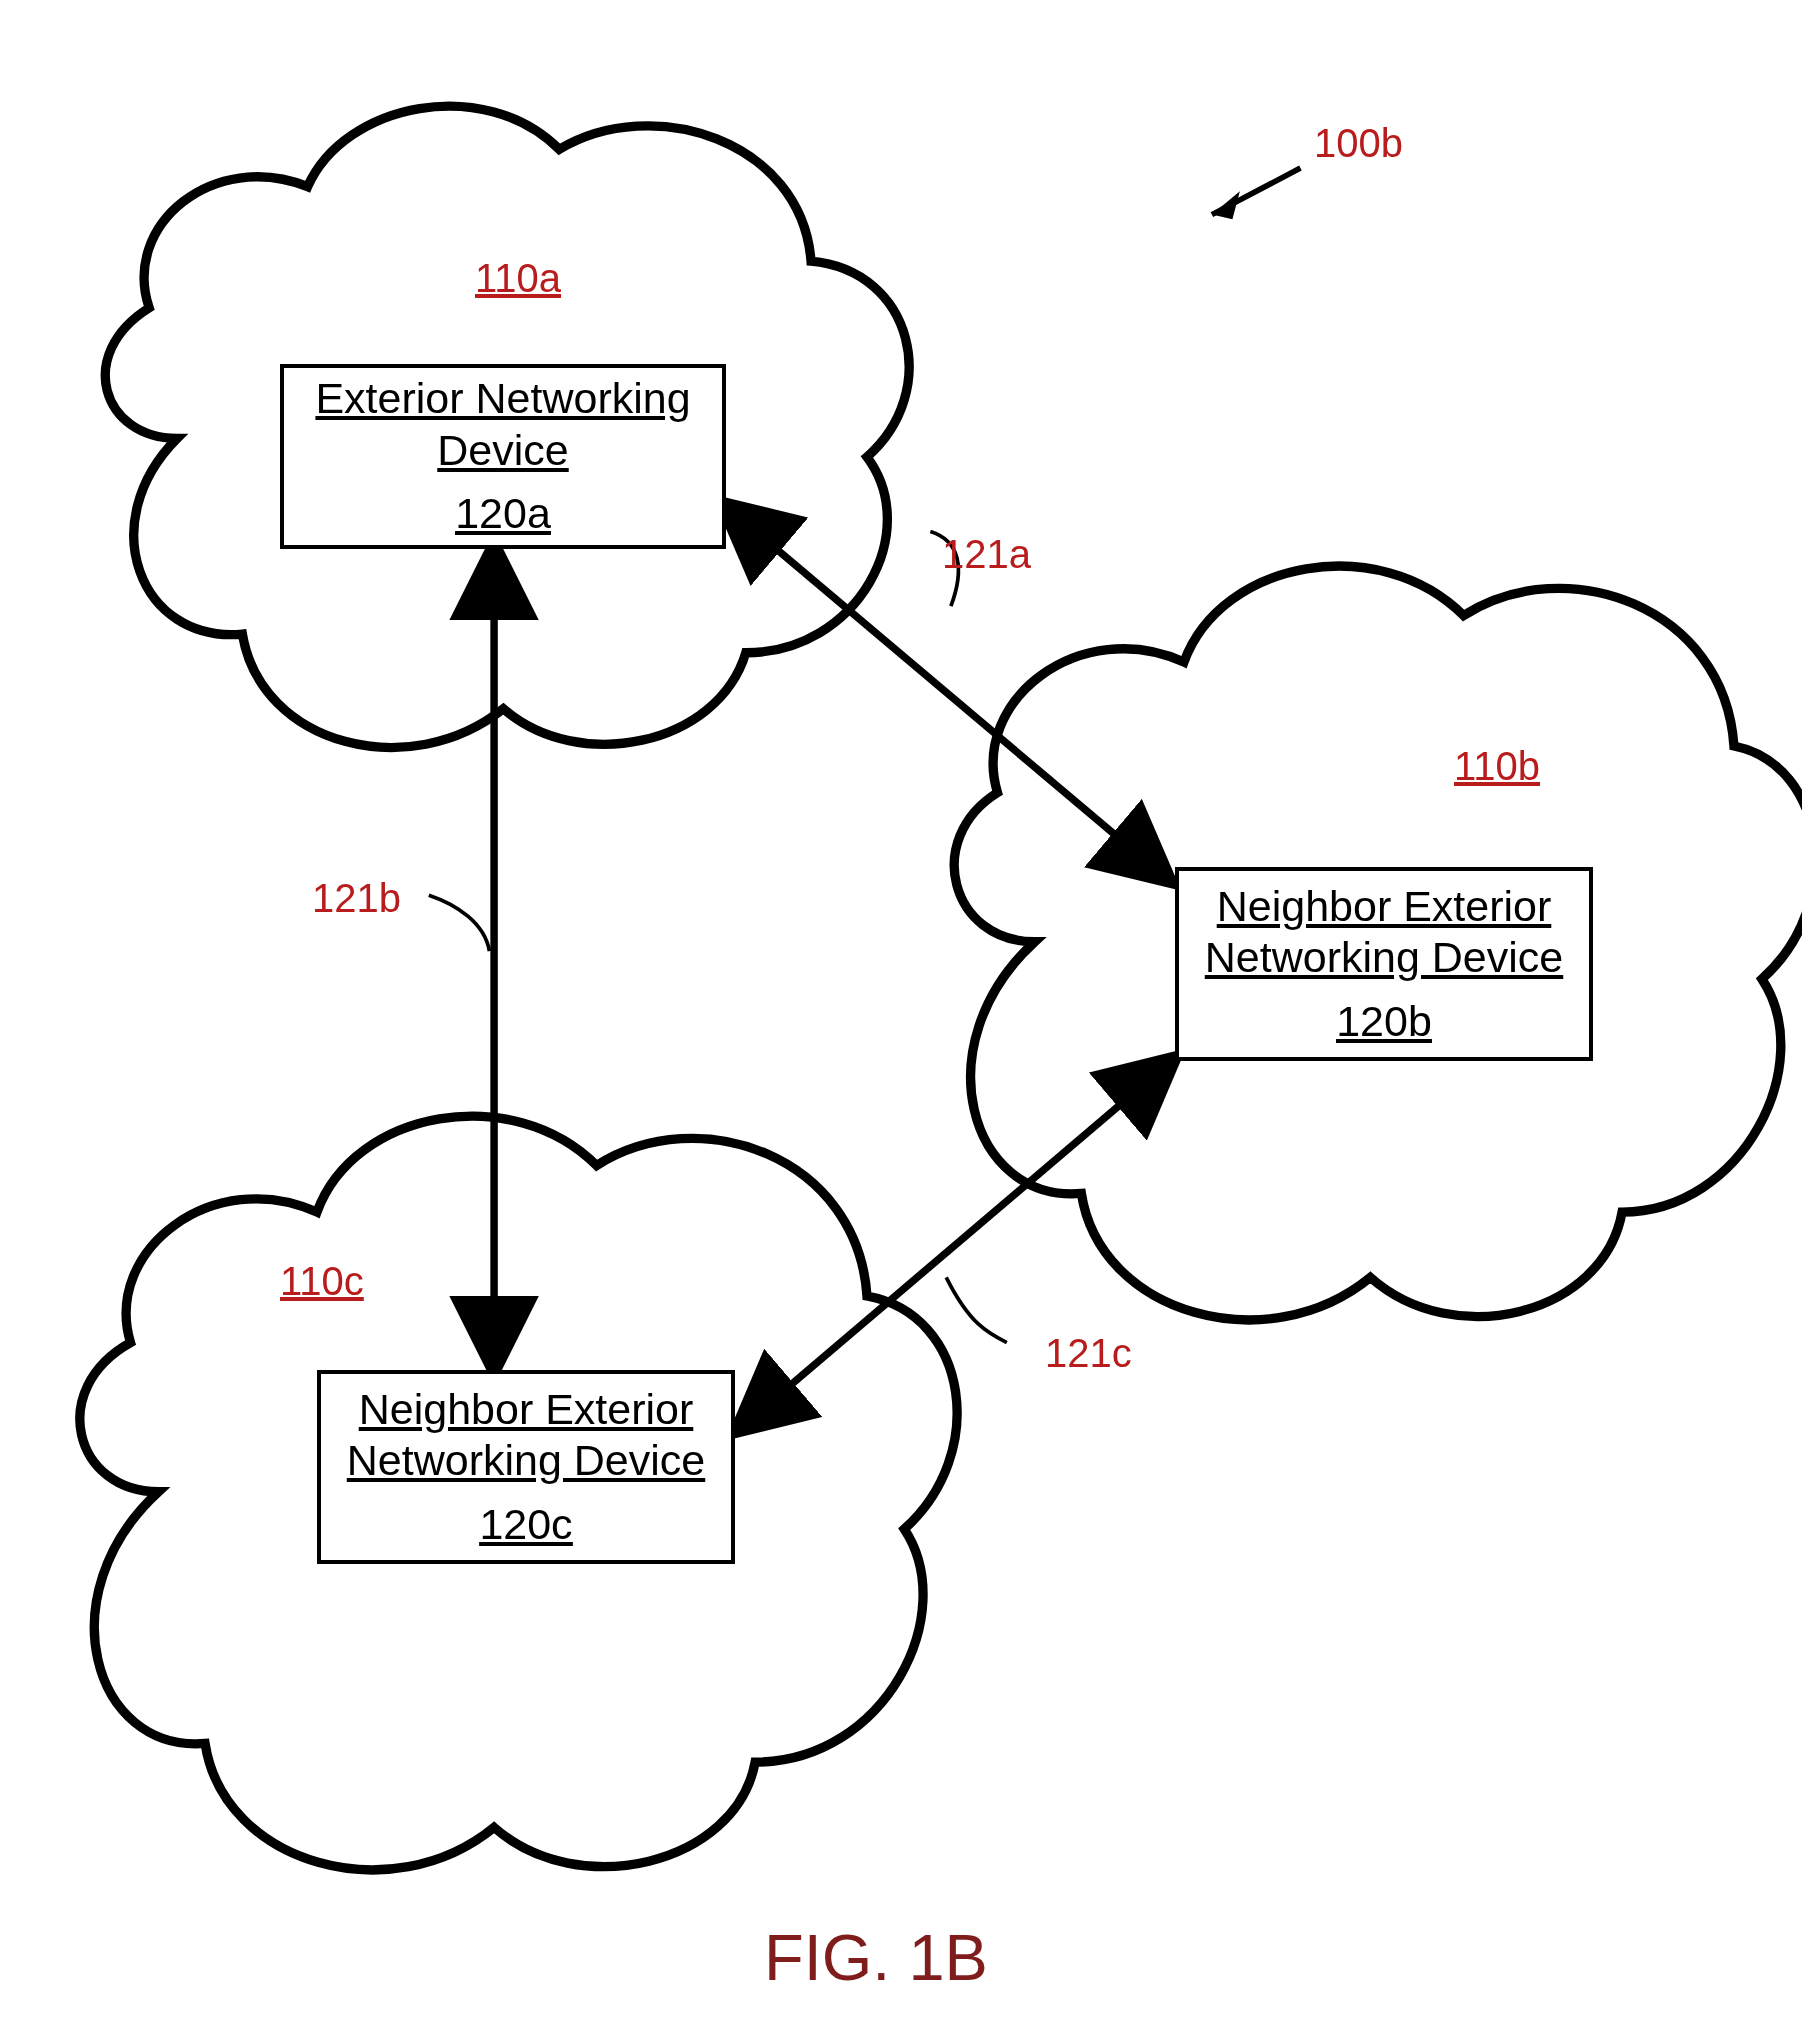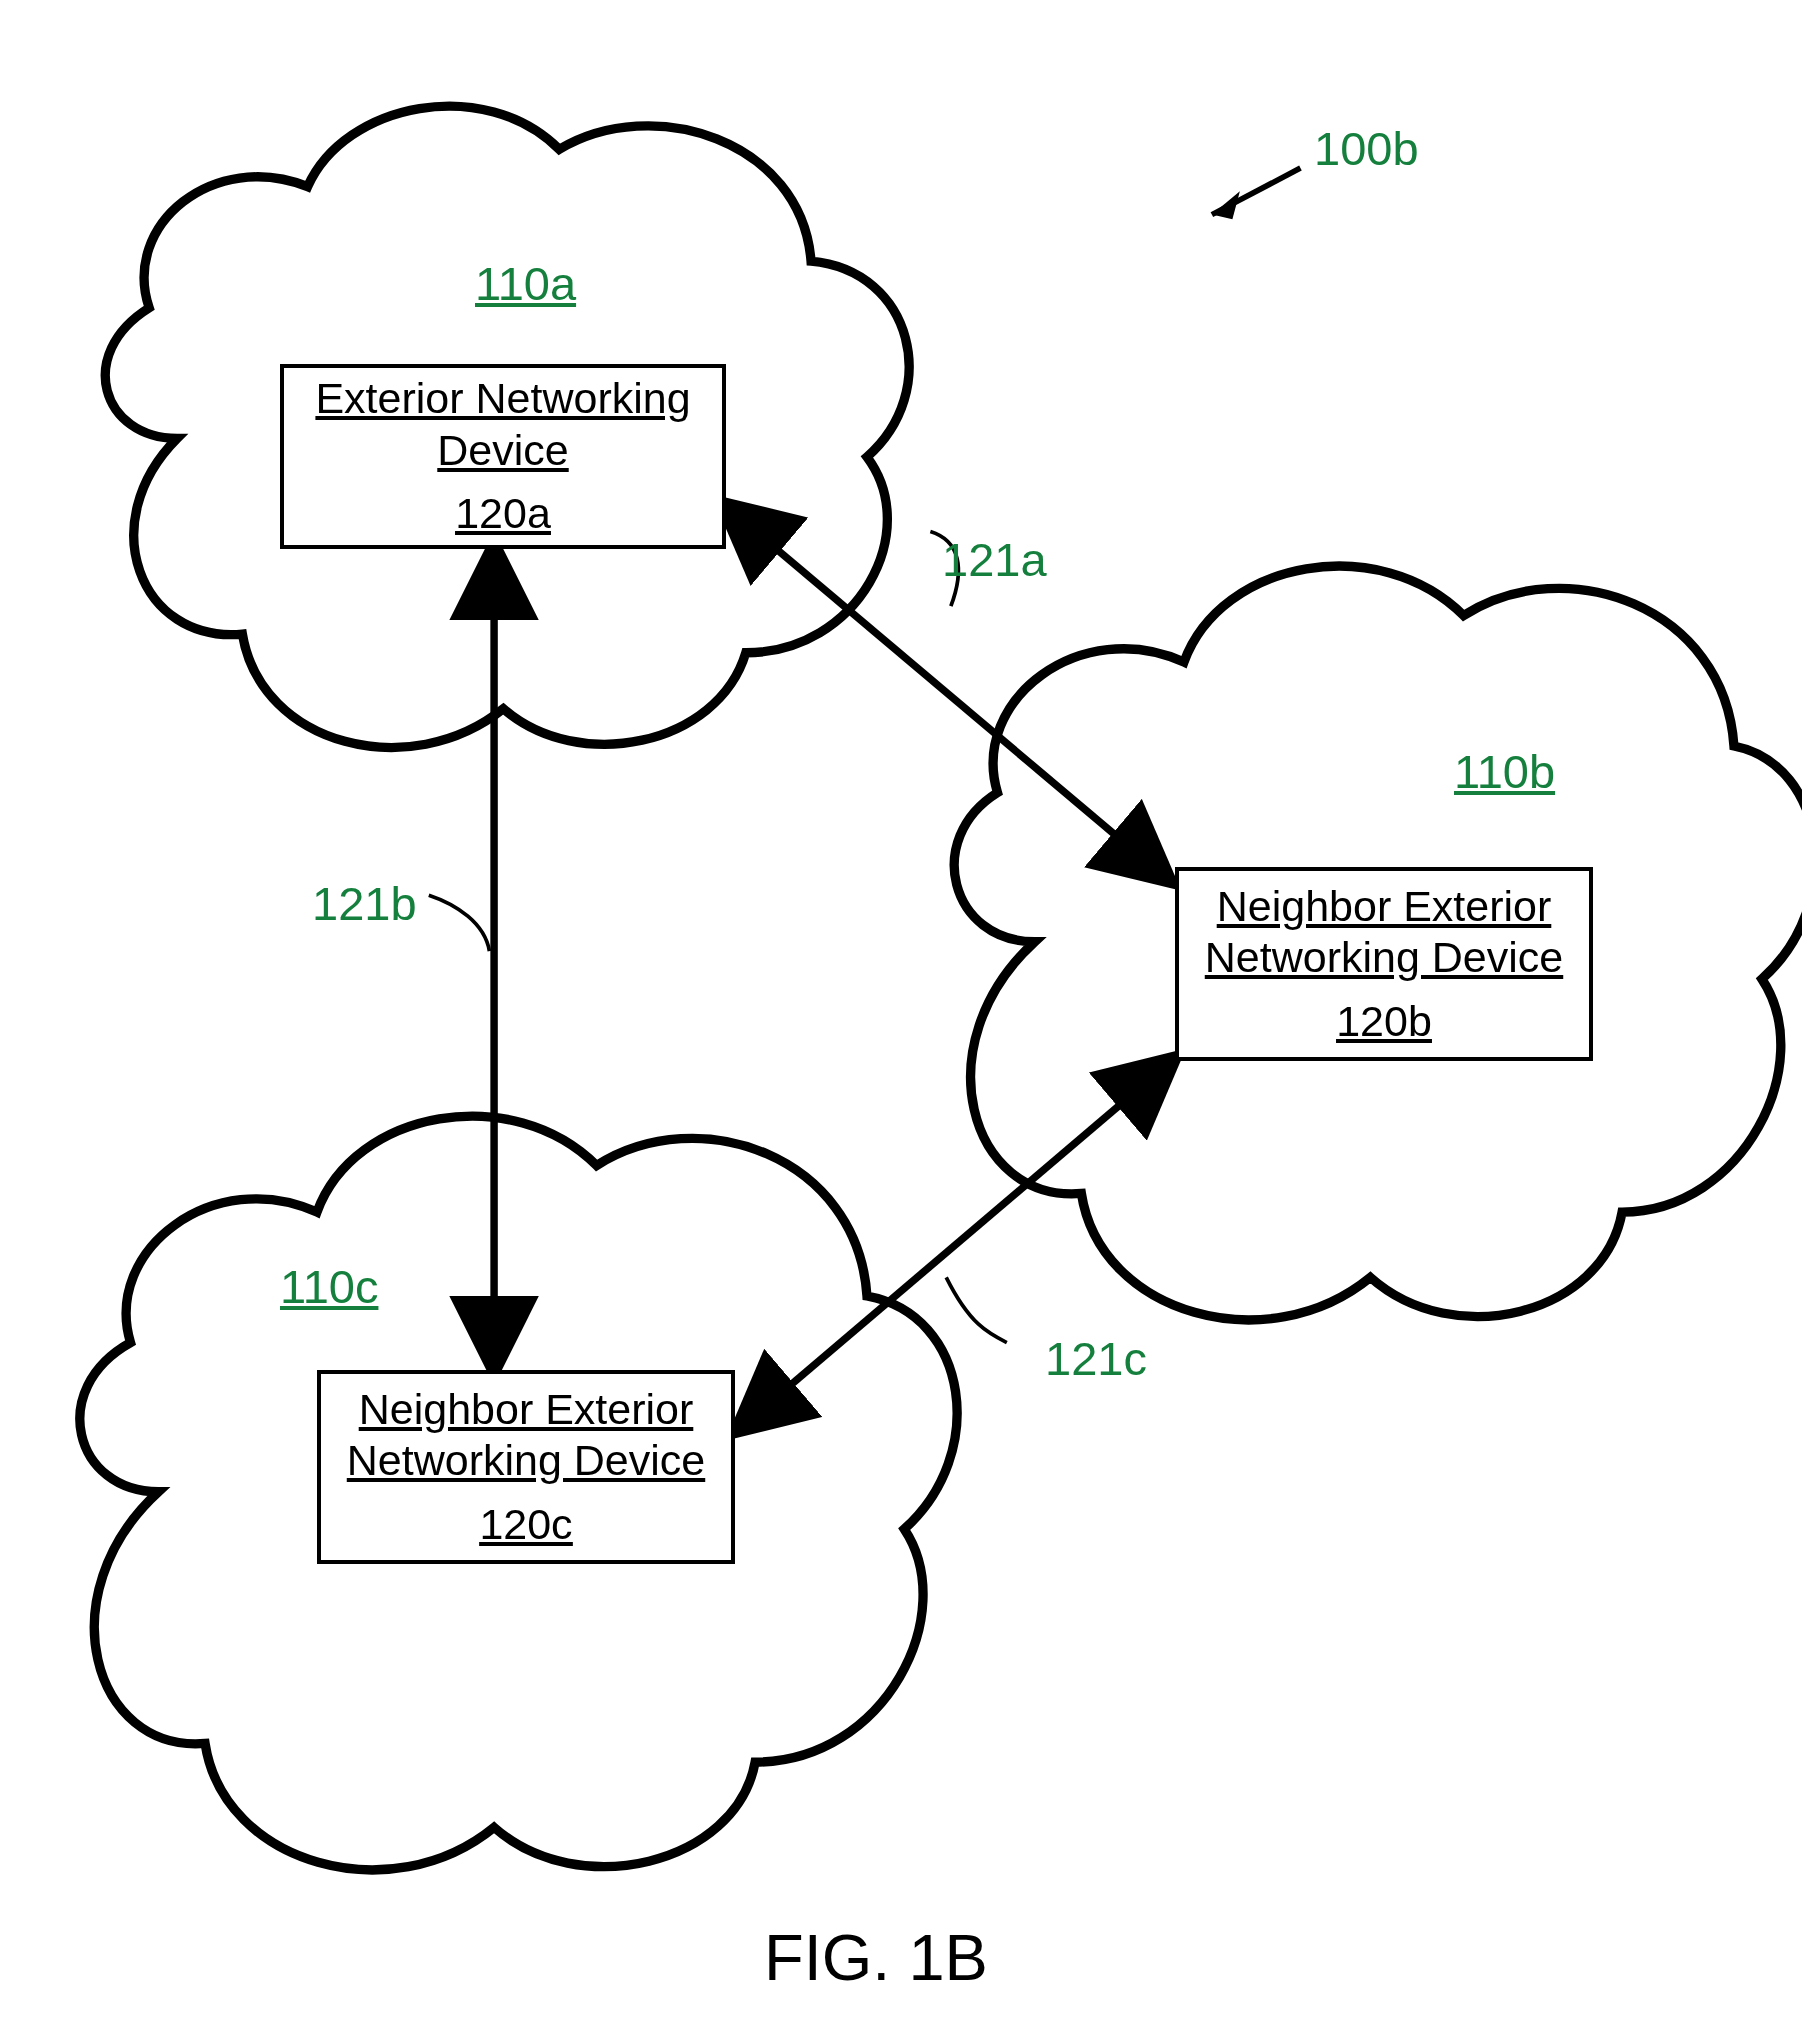--- a/index.html
+++ b/index.html
@@ -11,22 +11,22 @@
       height: 2042px;
       position: relative;
     }
     svg {
       position: absolute;
       top: 0;
       left: 0;
     }
     .ref-label {
       position: absolute;
-      font-size: 47px;
-      color: #15803d;
+      font-size: 40px;
+      color: #b91c1c;
     }
     .box {
       position: absolute;
       border: 4.7px solid #000;
       background: #fff;
       text-align: center;
       display: flex;
       flex-direction: column;
       justify-content: center;
       align-items: center;
@@ -38,21 +38,21 @@
       text-decoration: underline;
       margin-top: 12px;
       text-align: center;
     }
     .underline {
       text-decoration: underline;
     }
     .fig-title {
       position: absolute;
       font-size: 65px;
-      color: #000000;
+      color: #7f1d1d;
       text-align: center;
     }
   </style>
 </head>
 <body>
 
 <svg width="1802" height="2042" viewBox="0 0 1933 2190">
   <defs>
     <marker id="arrowhead-end" markerWidth="12" markerHeight="12" refX="10" refY="6" orient="auto">
       <path d="M0,0 L12,6 L0,12 Z" fill="#000"></path>

